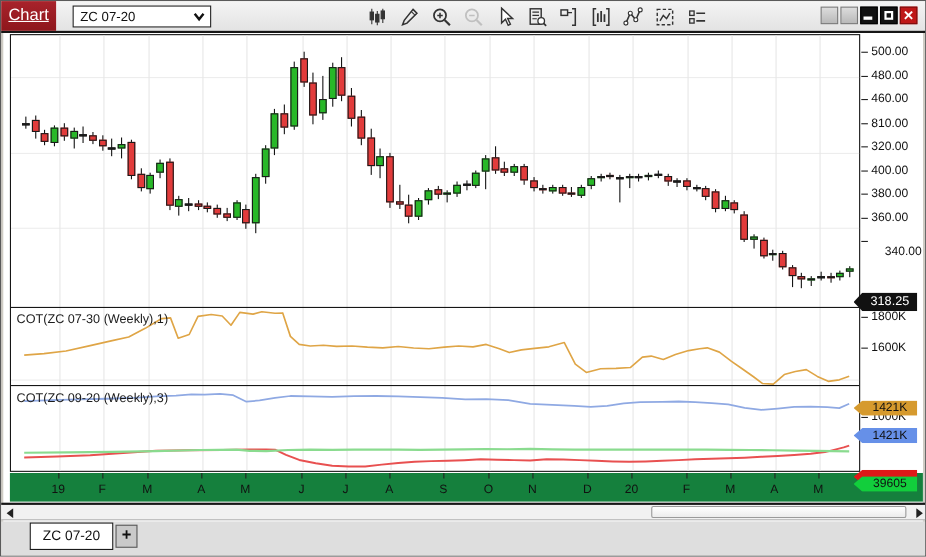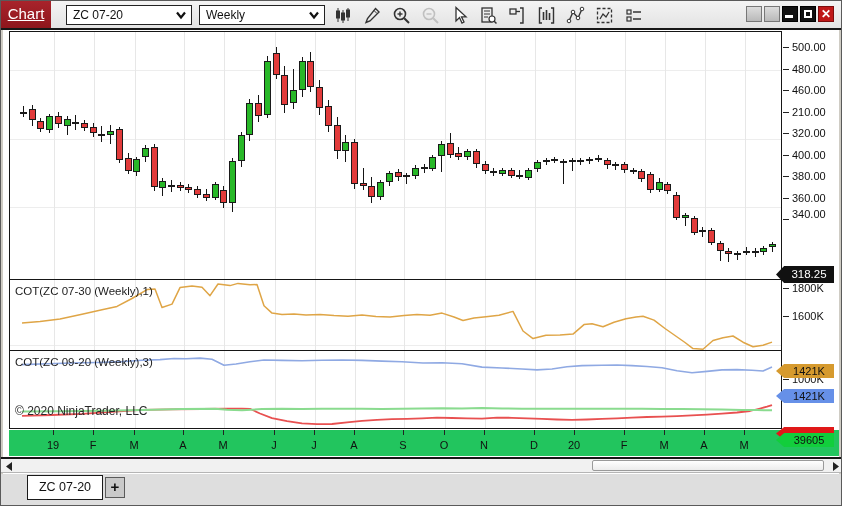--- a/index.html
+++ b/index.html
@@ -29,21 +29,21 @@
   #watermark{position:absolute;left:5px;top:372px;font-size:12px;color:#2a2a2a;z-index:7;}
   .wick{position:absolute;width:1px;background:#151515;z-index:3;}
   .body{position:absolute;width:7px;border:1px solid #1a1a1a;z-index:4;}
   #lines-svg{position:absolute;left:0;top:0;z-index:2;}
   
   #axis{position:absolute;left:782px;top:30px;width:56px;height:398px;background:#fff;font-size:11px;color:#111;}
   .tickdash{position:absolute;left:0;width:6px;height:1px;background:#222;}
   .ticklabel{position:absolute;left:9px;width:46px;}
   .marker{position:absolute;left:-7px;width:58px;font-size:11px;color:#111;text-align:center;padding-left:8px;clip-path:polygon(0 50%,14% 0,100% 0,100% 100%,14% 100%);z-index:5;}
   
-  #xaxis{position:absolute;left:8px;top:429px;width:830px;height:26px;background:#22c55e;font-size:11px;color:#111;}
+  #xaxis{position:absolute;left:8px;top:429px;width:830px;height:26px;background:#15803d;font-size:11px;color:#111;}
   .xtick{position:absolute;top:0;width:1px;height:5px;background:#222;}
   .xlabel{position:absolute;top:9px;width:30px;margin-left:-15px;text-align:center;}
   
   #hscroll{position:absolute;left:0;top:456px;width:842px;height:16px;background:#f1f1f1;border-top:2px solid #161616;border-bottom:1px solid #b5b5b5;}
   .scroll-arrow{position:absolute;top:2px;width:11px;height:11px;display:flex;align-items:center;justify-content:center;}
   #scroll-thumb{position:absolute;left:591px;top:1px;width:232px;height:11px;background:linear-gradient(#ffffff,#ececec);border:1px solid #9a9a9a;border-radius:2px;}
   
   #tabbar{position:absolute;left:0;top:473px;width:842px;height:33px;background:#dedede;}
   #active-tab{position:absolute;left:26px;top:1px;width:76px;height:25px;background:#fff;border:1px solid #1a1a1a;font-size:12.5px;color:#111;text-align:center;line-height:23px;}
   #add-tab{position:absolute;left:104px;top:3px;width:20px;height:21px;background:#c9c9c9;border:1px solid #5a5a5a;font-size:15px;font-weight:bold;text-align:center;line-height:18px;color:#111;}
@@ -59,28 +59,20 @@
 
     <div class="dropdown" id="dd-instrument">
       <span>ZC 07-20</span>
       <span class="dd-chev">
         <svg width="12" height="9">
             <path d="M2 1.5 L6 6.5 L10 1.5" stroke="#111" stroke-width="2.2" fill="none"></path>
           </svg>
       </span>
     </div>
 
-    <div class="dropdown" id="dd-interval">
-      <span>Weekly</span>
-      <span class="dd-chev">
-        <svg width="12" height="9">
-            <path d="M2 1.5 L6 6.5 L10 1.5" stroke="#111" stroke-width="2.2" fill="none"></path>
-          </svg>
-      </span>
-    </div>
 
     <div id="toolbar">
       <span class="tbtn">
         <svg width="18" height="18">
             <g stroke="#333" fill="#333">
               <line x1="4" y1="2" x2="4" y2="16" stroke-width="1"></line>
               <rect x="2.5" y="5" width="3" height="7"></rect>
               <line x1="9" y1="4" x2="9" y2="17" stroke-width="1"></line>
               <rect x="7.5" y="7" width="3" height="7"></rect>
               <line x1="14" y1="2" x2="14" y2="15" stroke-width="1"></line>
@@ -197,21 +189,20 @@
       <div class="gridv" style="left: 265px;"></div>
       <div class="gridv" style="left: 214px;"></div>
       <div class="gridv" style="left: 174px;"></div>
       <div class="gridv" style="left: 125px;"></div>
       <div class="gridv" style="left: 84px;"></div>
       <div class="gridv" style="left: 44px;"></div>
     <div class="pdivider" style="top:247px"></div>
     <div class="pdivider" style="top:318px"></div>
     <div class="panel-label" style="top:253px">COT(ZC 07-30 (Weekly),1)</div>
     <div class="panel-label" style="top:324px">COT(ZC 09-20 (Weekly),3)</div>
-    <div id="watermark">© 2020 NinjaTrader, LLC</div>
   <svg width="773" height="398" id="lines-svg">
         <polyline points="12,290.9 30,289.5 50,287.1 72,282.2 92,277.7 107,274.4 122,266.5 137,257.6 145,257.0 152,275.5 162,272.1 170,255.6 182,253.9 192,255.3 200,263.7 208,252.0 220,253.6 228,251.4 240,252.8 247,252.5 254,273.8 262,281.1 272,282.5 284,281.9 296,282.9 310,282.5 324,283.6 338,284.2 352,283.0 366,284.4 380,285.0 394,283.6 407,282.5 420,283.3 432,281.1 444,285.0 453,288.5 464,286.1 476,284.7 489,283.3 503,279.4 513,299.0 523,306.6 536,303.2 550,302.9 563,302.1 574,292.6 582,291.7 593,294.8 604,290.3 616,286.7 626,285.0 633,284.2 644,288.1 655,296.5 665,303.5 675,310.5 683,316.6 693,317.2 703,308.5 713,305.7 723,304.0 733,310.2 743,314.7 753,313.3 762,310.1" fill="none" stroke="#dfa546" stroke-width="1.5" stroke-linejoin="round"></polyline>
         <polyline points="12,332.6 37,331.7 62,331.0 87,330.5 112,329.6 132,328.3 150,327.6 164,326.5 176,326.8 190,326.1 202,327.3 214,333.2 226,332.0 240,329.8 254,328.0 272,328.4 292,328.7 312,328.2 332,328.0 352,328.4 372,329.1 392,329.7 413,331.0 432,330.8 452,331.7 472,335.1 492,336.0 512,337.0 527,337.9 542,337.0 557,334.8 572,333.6 592,333.3 607,333.0 622,333.6 637,334.5 652,335.7 667,338.8 682,340.7 697,339.4 712,337.9 727,337.6 742,338.2 753,339.0 762,335.1" fill="none" stroke="#8fa9e3" stroke-width="1.6" stroke-linejoin="round"></polyline>
         <polyline points="12,383.9 42,383.0 72,381.8 102,379.9 132,377.8 162,377.3 192,377.0 217,376.7 232,376.6 240,376.8 250,381.5 262,386.1 277,389.2 292,391.4 307,392.1 322,392.0 337,390.4 352,388.9 367,387.8 382,387.2 397,386.9 412,386.4 427,385.6 442,386.0 457,386.3 472,386.6 487,385.6 502,385.8 517,386.3 532,386.9 547,387.5 562,387.8 577,387.5 592,386.9 607,386.3 622,385.6 637,385.0 652,384.6 667,384.1 682,383.3 697,382.6 712,381.6 727,380.5 740,379.0 750,376.5 757,374.7 762,373.1" fill="none" stroke="#e85050" stroke-width="1.8" stroke-linejoin="round"></polyline>
         <polyline points="12,379.6 52,379.2 92,378.8 132,378.1 172,377.1 205,376.8 217,377.8 232,378.2 252,377.1 272,376.8 292,377.0 312,376.8 332,376.7 352,376.8 372,377.0 392,376.8 412,376.5 432,376.2 452,376.4 472,376.1 492,376.5 512,376.7 532,376.8 552,376.8 572,376.7 592,376.8 612,376.7 632,376.8 652,377.0 672,377.1 692,377.3 712,377.6 732,377.9 747,378.1 762,378.3" fill="none" stroke="#8adb8f" stroke-width="2" stroke-linejoin="round"></polyline>
       </svg>
       <div class="wick" style="left: 13px; top: 74.2px; height: 10.8px;"></div>
       <div class="body" style="left: 10px; top: 79.6px; height: 2px; background: rgb(21, 21, 21);"></div>
       <div class="wick" style="left: 22px; top: 73.1px; height: 20.5px;"></div>
       <div class="body" style="left: 19px; top: 77.4px; height: 10.8px; background: rgb(226, 59, 59);"></div>
@@ -393,31 +384,31 @@
     <div class="marker" id="marker-blue" style="top:358px;height:14px;line-height:14px;background:#6690e8;">1421K</div>
     <div class="marker" id="marker-red" style="top:396px;height:13px;background:#e01818;"></div>
     <div class="marker" id="marker-green" style="top:402px;height:14px;line-height:14px;background:#12ce3c;">39605</div>
   <div class="tickdash" style="top: 16px;"></div>
       <div class="ticklabel" style="top: 10px;">500.00</div>
       <div class="tickdash" style="top: 37.55px;"></div>
       <div class="ticklabel" style="top: 31.55px;">480.00</div>
       <div class="tickdash" style="top: 59.1px;"></div>
       <div class="ticklabel" style="top: 53.1px;">460.00</div>
       <div class="tickdash" style="top: 80.65px;"></div>
-      <div class="ticklabel" style="top: 74.65px;">210.00</div>
+      <div class="ticklabel" style="top: 74.65px;">810.00</div>
       <div class="tickdash" style="top: 102.2px;"></div>
       <div class="ticklabel" style="top: 96.2px;">320.00</div>
       <div class="tickdash" style="top: 123.75px;"></div>
       <div class="ticklabel" style="top: 117.75px;">400.00</div>
       <div class="tickdash" style="top: 145.3px;"></div>
       <div class="ticklabel" style="top: 139.3px;">380.00</div>
       <div class="tickdash" style="top: 166.85px;"></div>
       <div class="ticklabel" style="top: 160.85px;">360.00</div>
       <div class="tickdash" style="top: 188.4px;"></div>
-      <div class="ticklabel" style="top: 177px;">340.00</div>
+      <div class="ticklabel" style="top: 192px; text-align: right;">340.00</div>
       <div class="tickdash" style="top: 257px;"></div>
       <div class="ticklabel" style="top: 251px;">1800K</div>
       <div class="tickdash" style="top: 285px;"></div>
       <div class="ticklabel" style="top: 279px;">1600K</div>
       <div class="tickdash" style="top: 348.1px;"></div>
       <div class="ticklabel" style="top: 342.1px;">1000K</div>
     </div>
 
   <div id="xaxis">
       <div class="xtick" style="left: 44px;"></div>

